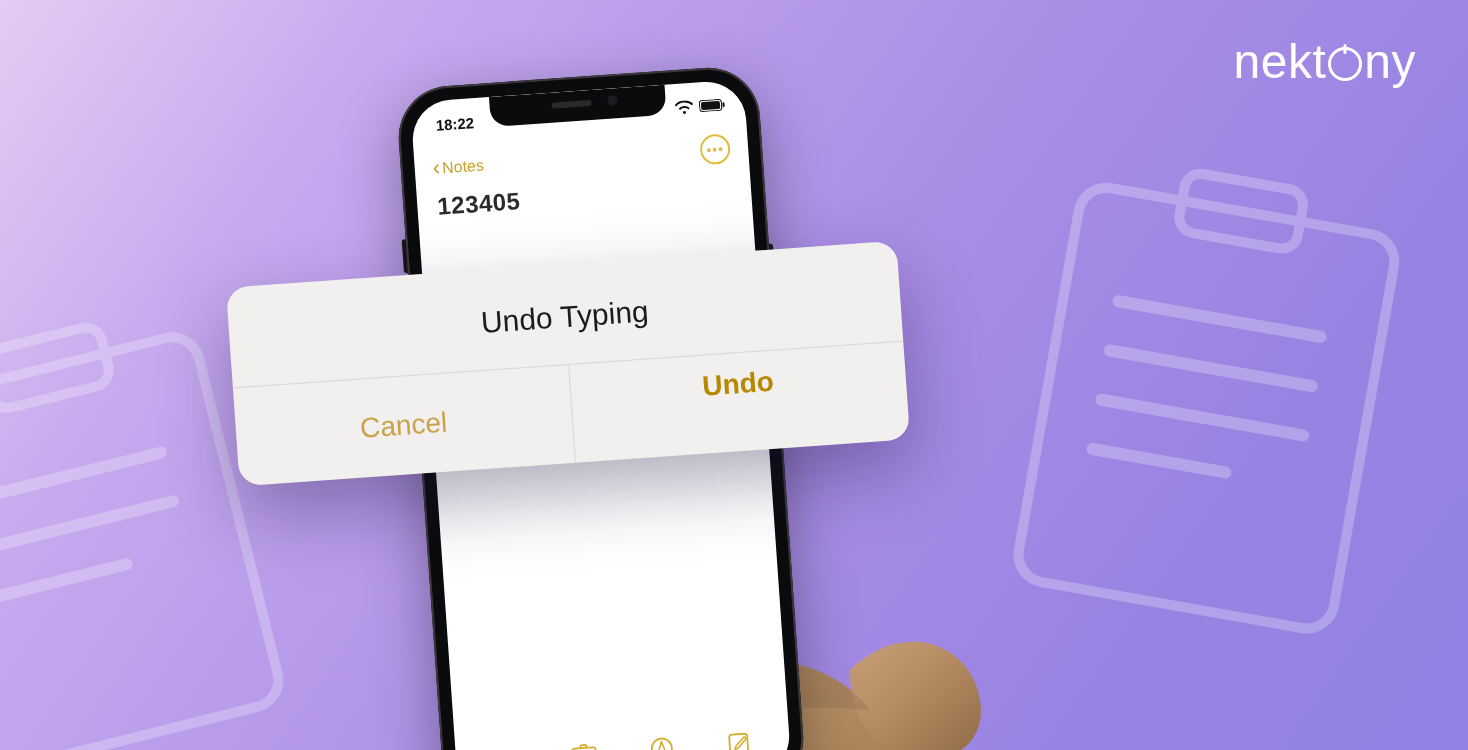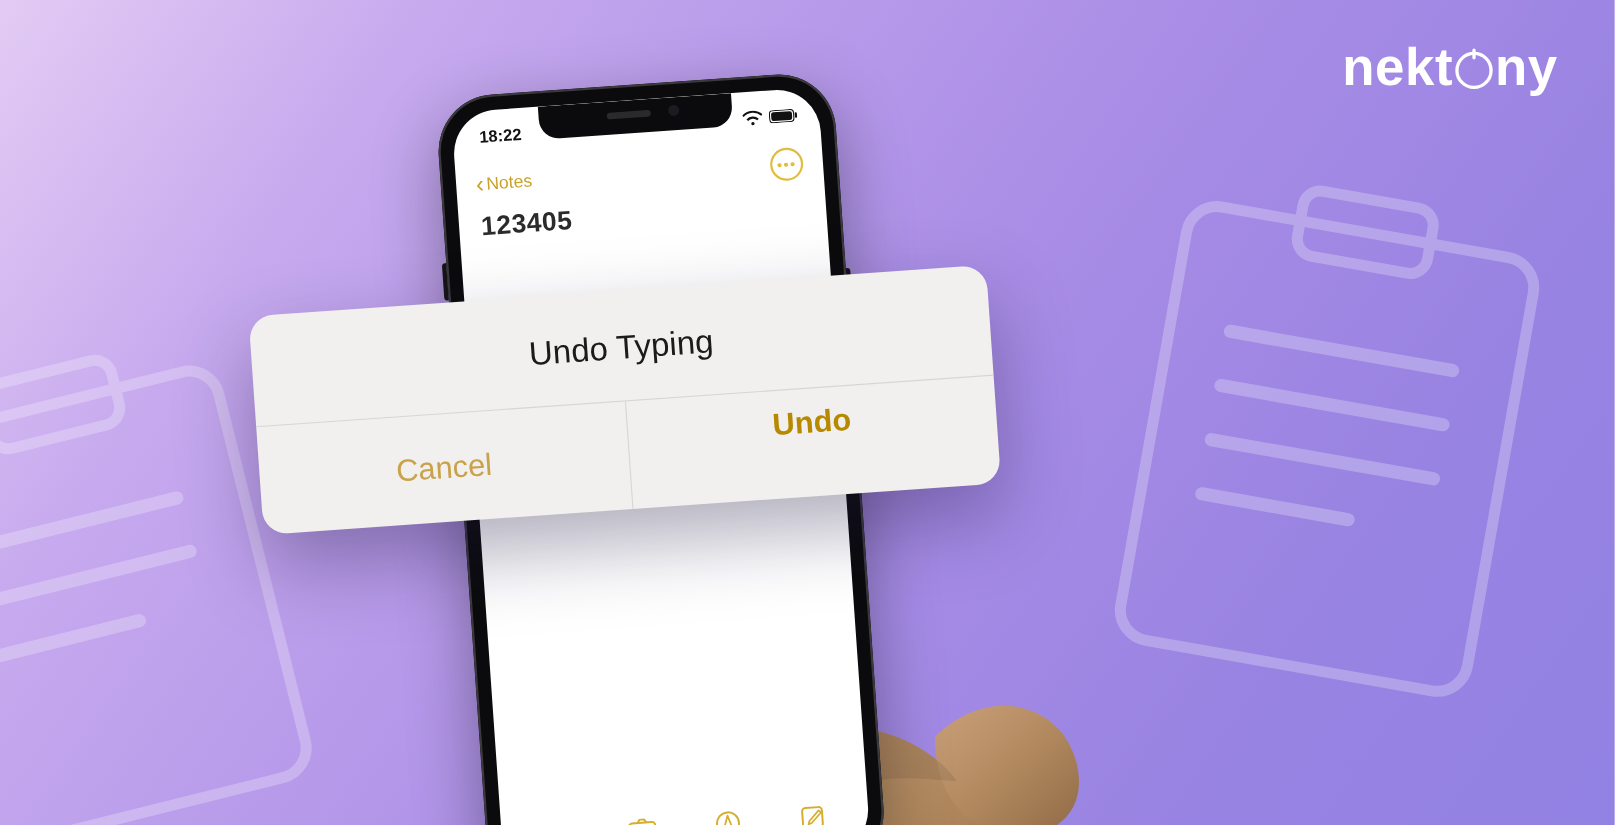--- a/index.html
+++ b/index.html
@@ -24,21 +24,21 @@
   }
   .bg-clipboard svg { display:block; }
 
   
   .brand {
     position: absolute;
     top: 34px;
     right: 52px;
     color: #ffffff;
     font-size: 48px;
-    font-weight: 700;
+    font-weight: 400;
     letter-spacing: 0.5px;
     display: flex;
     align-items: center;
   }
   .brand .o-icon {
     display:inline-block;
     width: 28px;
     height: 28px;
     border: 3px solid #fff;
     border-radius: 50%;

